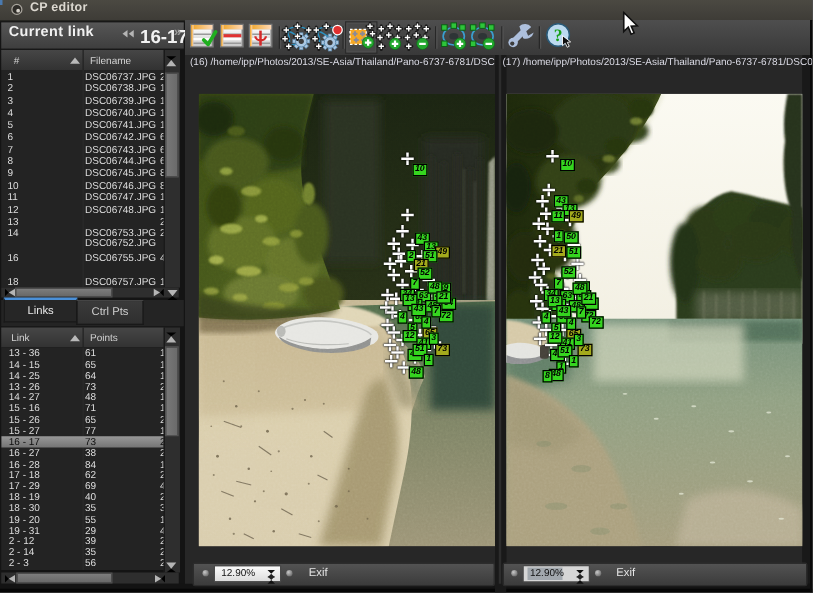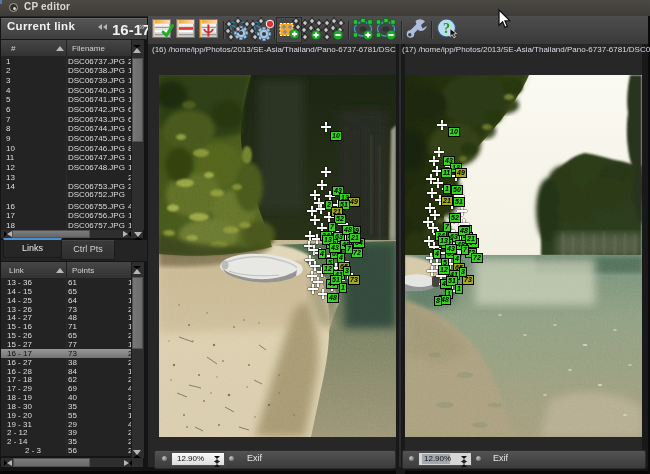--- a/index.html
+++ b/index.html
@@ -152,25 +152,20 @@
     <div class="row" style="top:125.7px;height:9.67px;">
       <span class="cell" style="left:5px;top:0.5px;">14</span>
       <span class="cell" style="left:67px;top:0.5px;">DSC06753.JPG</span>
       <span class="cell" style="left:127px;top:0.5px;">2</span>
     </div>
     <div class="row" style="top:145.1px;height:9.67px;">
       <span class="cell" style="left:5px;top:0.5px;">16</span>
       <span class="cell" style="left:67px;top:0.5px;">DSC06755.JPG</span>
       <span class="cell" style="left:127px;top:0.5px;">4</span>
     </div>
-    <div class="row" style="top:154.7px;height:9.67px;">
-      <span class="cell" style="left:5px;top:0.5px;">17</span>
-      <span class="cell" style="left:67px;top:0.5px;">DSC06756.JPG</span>
-      <span class="cell" style="left:127px;top:0.5px;">1</span>
-    </div>
     <div class="row" style="top:164.4px;height:9.67px;">
       <span class="cell" style="left:5px;top:0.5px;">18</span>
       <span class="cell" style="left:67px;top:0.5px;">DSC06757.JPG</span>
       <span class="cell" style="left:127px;top:0.5px;">1</span>
     </div>
   </div>
 
 <div class="abs sb" style="left:131px;top:40px;width:12px;height:190px;border-left:1px solid #1a1a1a;"></div>
 <div class="abs" style="left:131px;top:42px;width:12px;height:12px;">
     <div class="arr" style="left:2px;top:3px;border-left:4px solid transparent;border-right:4px solid transparent;border-bottom:5px solid #b5b5b5;"></div>
@@ -285,21 +280,21 @@
       <span class="cell" style="left:6px;top:0px;">2 - 12</span>
       <span class="cell" style="left:67px;top:0px;">39</span>
       <span class="cell" style="left:127px;top:0px;">2</span>
     </div>
     <div class="row" style="top:159.3px;height:8.85px;">
       <span class="cell" style="left:6px;top:0px;">2 - 14</span>
       <span class="cell" style="left:67px;top:0px;">35</span>
       <span class="cell" style="left:127px;top:0px;">2</span>
     </div>
     <div class="row" style="top:168.2px;height:8.85px;">
-      <span class="cell" style="left:24px;top:0px;">2 - 3</span>
+      <span class="cell" style="left:6px;top:0px;">2 - 3</span>
       <span class="cell" style="left:67px;top:0px;">56</span>
       <span class="cell" style="left:127px;top:0px;">2</span>
     </div>
   </div>
 
 <div class="abs sb" style="left:131px;top:262px;width:12px;height:196px;border-left:1px solid #1a1a1a;"></div>
 <div class="abs" style="left:131px;top:263px;width:12px;height:12px;">
     <div class="arr" style="left:2px;top:3px;border-left:4px solid transparent;border-right:4px solid transparent;border-bottom:5px solid #b5b5b5;"></div>
   </div>
 <div class="abs sbthumb" style="left:132px;top:277px;width:9px;height:70px;"></div>

